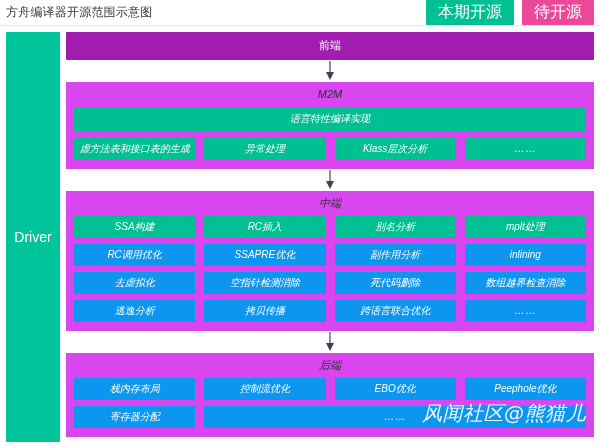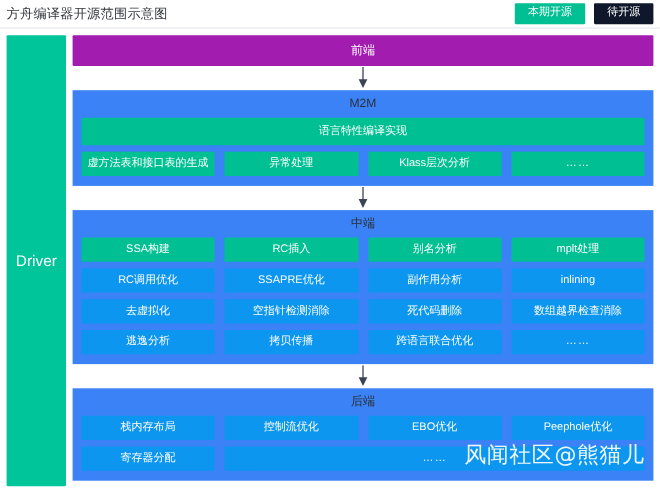--- a/index.html
+++ b/index.html
@@ -32,32 +32,32 @@
     letter-spacing: .2px;
     white-space: nowrap;
   }
   .header-actions {
     margin-left: auto;
     display: flex;
     gap: 8px;
     align-items: center;
   }
   .legend-btn {
-    font-size: 10px;
+    font-size: 16px;
     color: #ffffff;
     padding: 4px 12px 5px 12px;
     border-radius: 1px;
     line-height: 1;
     white-space: nowrap;
     border: none;
     font-family: inherit;
     cursor: pointer;
   }
   .legend-btn.green { background: #00bf92; }
-  .legend-btn.blue  { background: #0f172a; }
+  .legend-btn.blue  { background: #ec4899; }
 
   
   .body-wrap {
     display: flex;
     height: 420px;
     padding: 6px 6px 4px 6px;
     box-sizing: border-box;
     gap: 6px;
   }
 
@@ -95,23 +95,24 @@
     height: 22px;
     display: flex;
     align-items: center;
     justify-content: center;
     flex: 0 0 22px;
   }
   .arrow svg { display: block; }
 
   
   .panel {
-    background: #3b82f6;
+    background: #d946ef;
     padding: 7px 8px 9px 8px;
     box-sizing: border-box;
+    font-style: italic;
   }
   .panel-title {
     text-align: center;
     font-size: 11px;
     color: #2b2f36;
     margin-bottom: 7px;
     line-height: 1;
   }
   .full-cell {
     background: #00bf92;

